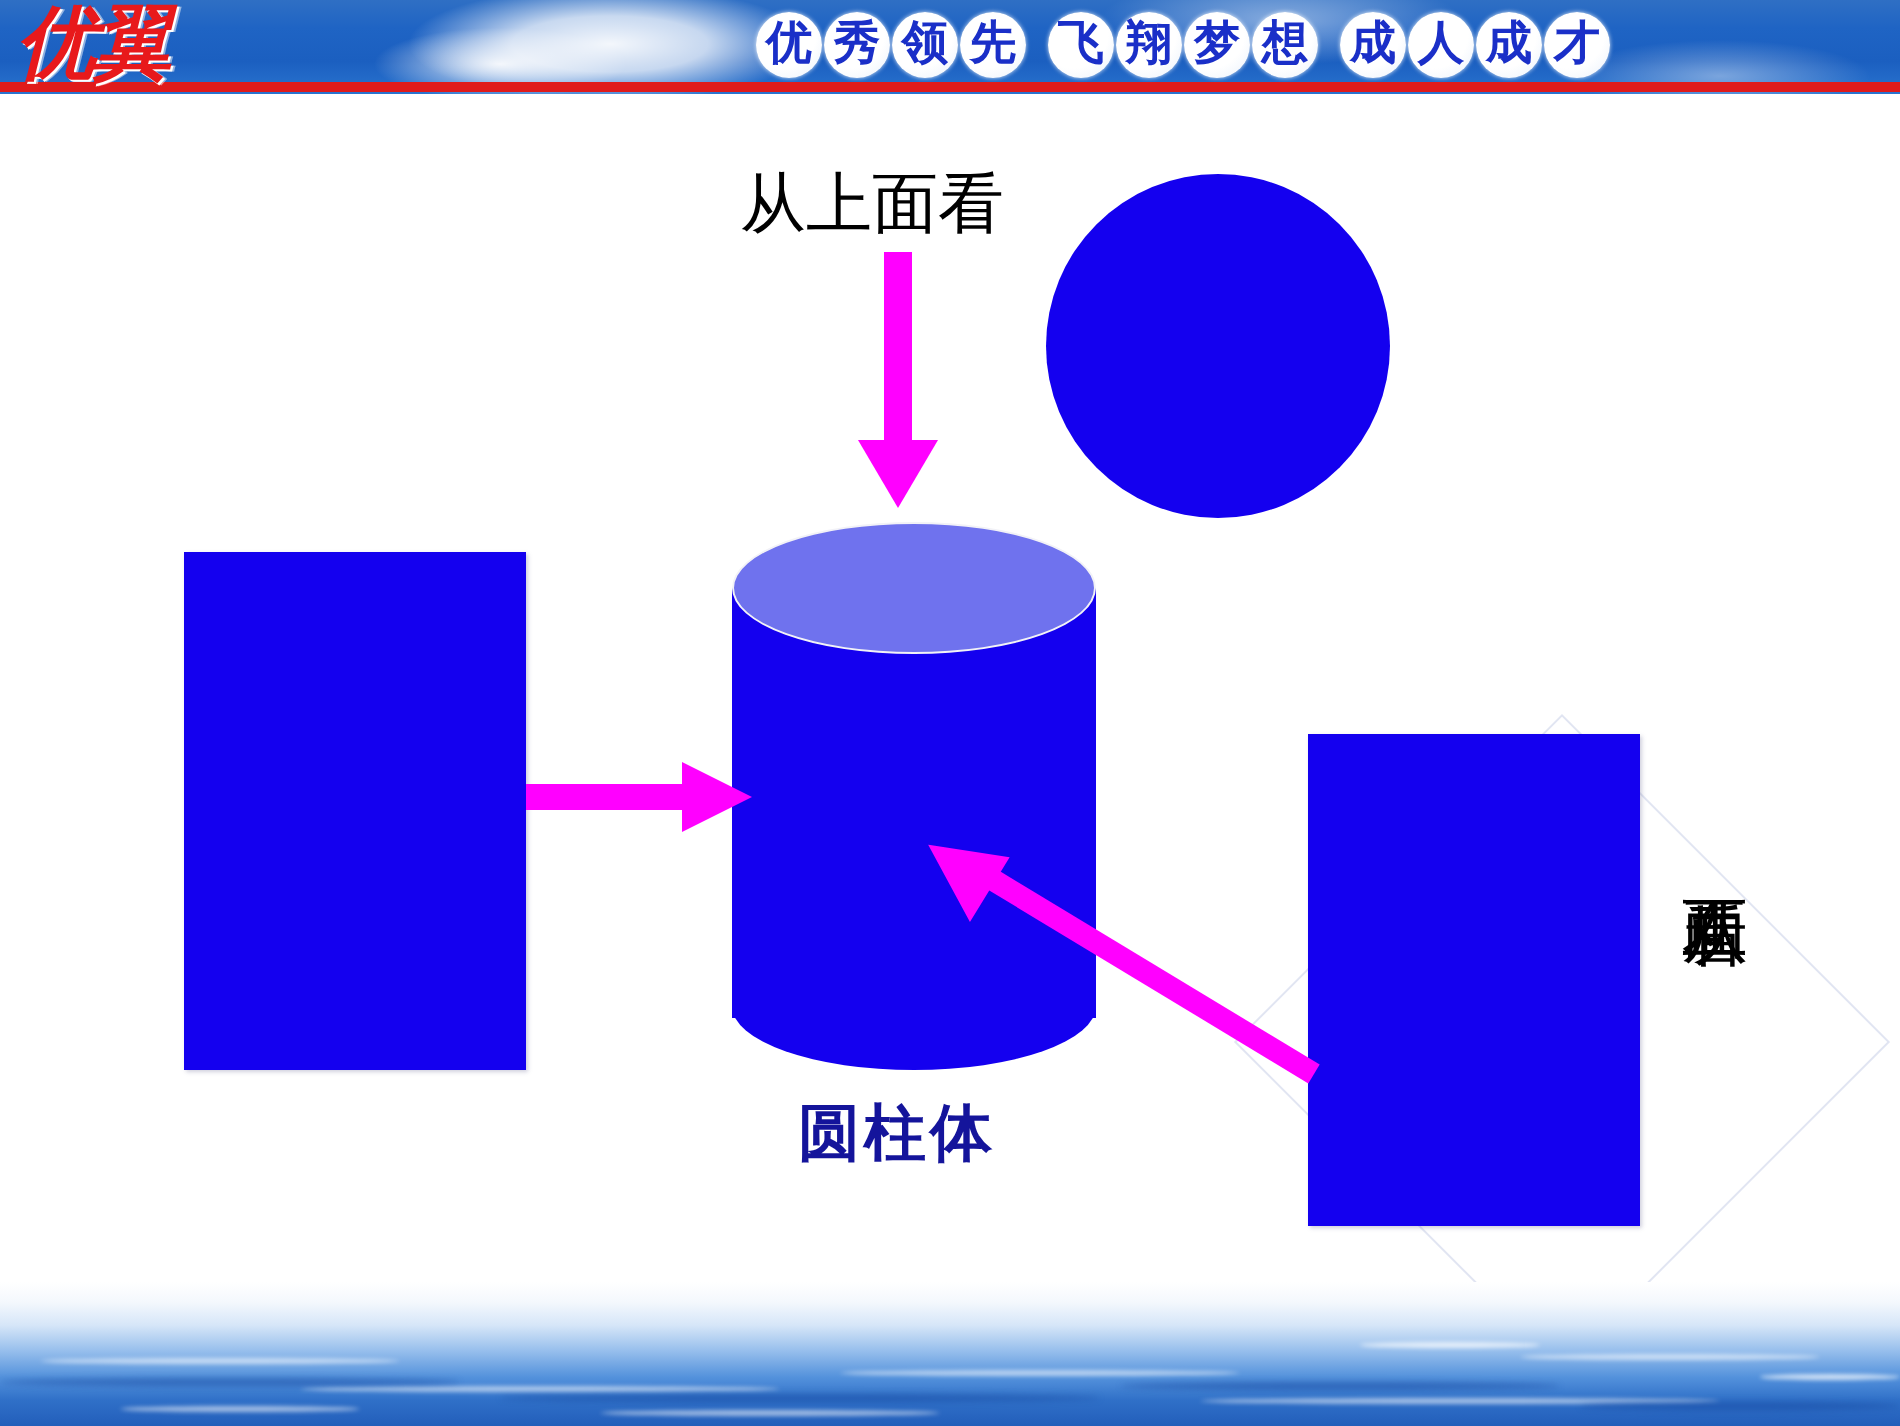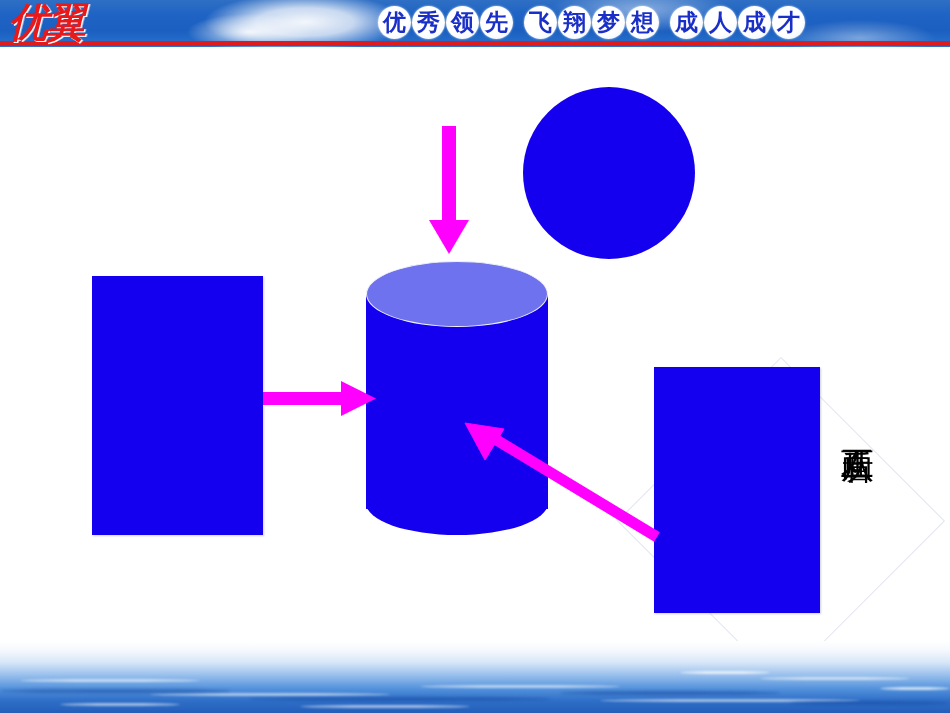--- a/index.html
+++ b/index.html
@@ -42,21 +42,21 @@
   #logo {
     position: absolute;
     left: 8px; top: 2px;
     width: 150px;
     height: 44px;
     z-index: 4;
   }
   #logo-text {
     position: absolute;
     left: 0; top: -2px;
-    font-family: Liberation Sans, sans-serif;
+    font-family: Liberation Serif, serif;
     font-size: 40px;
     font-weight: bold;
     font-style: italic;
     color: #e8191b;
     letter-spacing: -2px;
     line-height: 44px;
     text-shadow: 1px 1px 0 #ffffff, 2px 1px 0 rgba(255,255,255,0.5);
     white-space: nowrap;
   }
   #slogan {
@@ -275,21 +275,23 @@
     </g>
   </svg>
 
   <svg class="arrow-svg" style="left:460px; top:415px;" width="205" height="128" viewBox="0 0 205 128">
     <g fill="#ff00ff" stroke="#ff00ff">
       <line x1="30" y1="21" x2="197" y2="122" stroke-width="11" stroke-linecap="butt"></line>
       <polygon points="5,8 44,14 25,45"></polygon>
     </g>
   </svg>
 
+  <div id="label-top-view" class="label-h">从上面看</div>
   <div id="label-front-view">从正面看</div>
+  <div id="label-cylinder">圆柱体</div>
 
   <div id="footer-waves">
     <div class="wave-streak" style="left:20px; top:38px; width:180px;"></div>
     <div class="wave-streak" style="left:150px; top:52px; width:240px;"></div>
     <div class="wave-streak" style="left:420px; top:44px; width:200px;"></div>
     <div class="wave-streak" style="left:600px; top:58px; width:260px;"></div>
     <div class="wave-streak" style="left:760px; top:36px; width:150px;"></div>
     <div class="wave-streak" style="left:60px; top:62px; width:120px;"></div>
     <div class="wave-streak" style="left:300px; top:64px; width:170px;"></div>
     <div class="wave-dark" style="left:0px; top:48px; width:230px;"></div>

